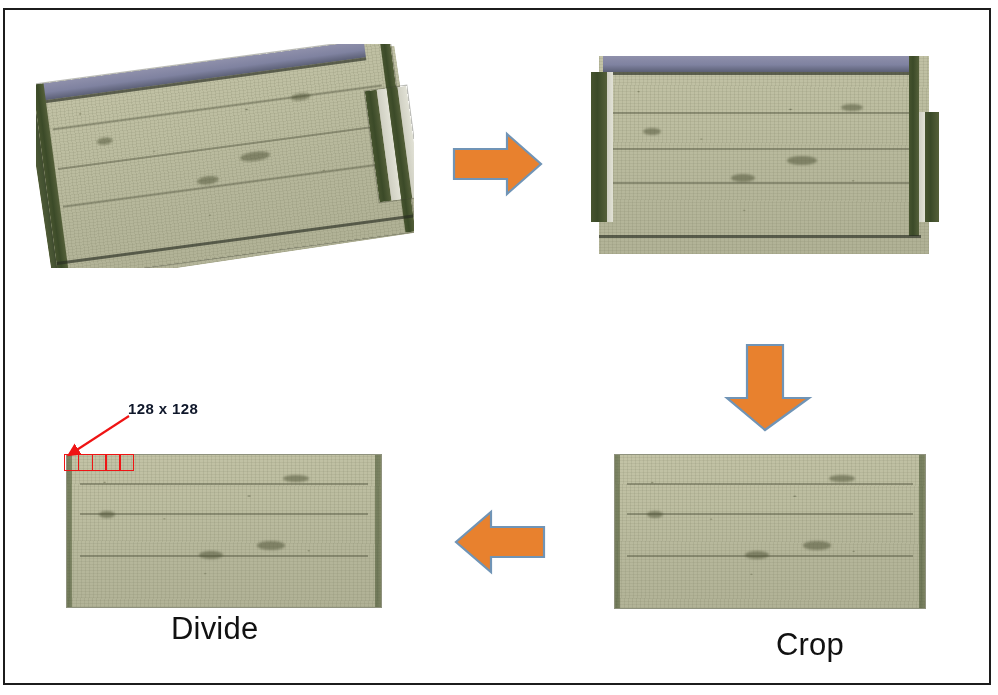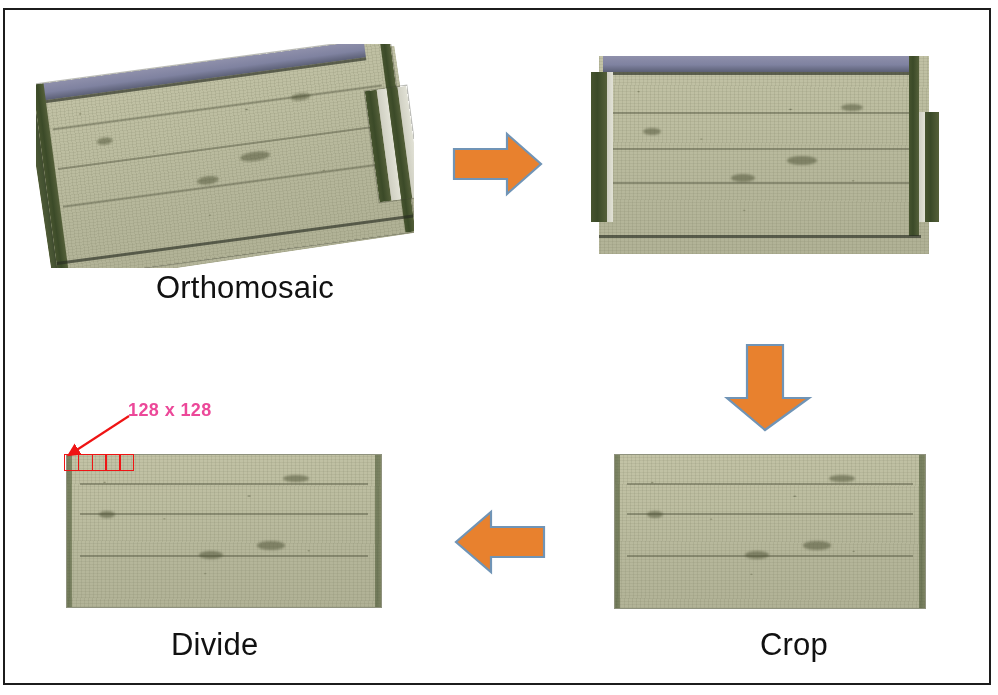--- a/index.html
+++ b/index.html
@@ -143,23 +143,23 @@
   #patch-grid .cell {
     flex: 1 1 0;
     border: 1.4px solid #ef1414;
     margin-right: -1.4px;
     box-sizing: border-box;
   }
   #patch-label {
     position: absolute;
     left: 128px; top: 400px;
     font-family: "Liberation Sans", sans-serif;
-    font-size: 18px;
+    font-size: 15px;
     font-weight: bold;
-    color: #ec4899;
+    color: #0f172a;
     white-space: nowrap;
     letter-spacing: .4px;
   }
   #patch-arrow {
     position: absolute;
     left: 60px; top: 412px;
     width: 76px; height: 52px;
   }
 </style>
 </head>
@@ -189,21 +189,20 @@
       <div class="veg" style="right:0; top:0; width:10px; height:100%;"></div>
       <div class="shadow-edge" style="left:0; bottom:14px; width:100%; height:3px;"></div>
     </div>
     <div class="tile" style="left:336px; top:44px; width:42px; height:112px; transform:rotate(-7.6deg);">
       <div class="veg" style="left:0; top:0; width:12px; height:100%;"></div>
       <div class="veg-light" style="left:12px; top:0; width:10px; height:100%;"></div>
       <div class="veg" style="left:22px; top:0; width:11px; height:100%;"></div>
       <div class="veg-light" style="left:33px; top:0; width:9px; height:100%;"></div>
     </div>
   </div>
-  <div class="step-label" style="left:156px; top:270px;">Orthomosaic</div>
 
   <div class="ortho" id="ortho-rot">
     <div class="soil" style="left:8px; top:0; width:330px; height:100%;"></div>
     <div class="asphalt" style="left:12px; top:0; width:312px; height:16px;"></div>
     <div class="shadow-edge" style="left:12px; top:16px; width:312px; height:3px;"></div>
     <div class="track" style="top:56px; left:5%; width:88%;"></div>
     <div class="track" style="top:92px; left:5%; width:88%;"></div>
     <div class="track" style="top:126px; left:5%; width:88%;"></div>
     <div class="blotch" style="left:52px; top:72px; width:18px; height:7px;"></div>
     <div class="blotch" style="left:196px; top:100px; width:30px; height:9px;"></div>
@@ -222,35 +221,35 @@
     <div class="track" style="top:28px;"></div>
     <div class="track" style="top:58px;"></div>
     <div class="track" style="top:100px;"></div>
     <div class="blotch" style="left:32px; top:56px; width:16px; height:7px;"></div>
     <div class="blotch" style="left:188px; top:86px; width:28px; height:9px;"></div>
     <div class="blotch" style="left:130px; top:96px; width:24px; height:8px;"></div>
     <div class="blotch" style="left:214px; top:20px; width:26px; height:7px;"></div>
     <div class="veg" style="left:0; top:0; width:5px; height:100%; opacity:.55;"></div>
     <div class="veg" style="right:0; top:0; width:6px; height:100%; opacity:.55;"></div>
   </div>
-  <div class="step-label" style="left:760px; top:627px;">Crop</div>
+  <div class="step-label" style="left:776px; top:627px;">Crop</div>
 
   <div class="ortho clean-edge" id="ortho-div">
     <div class="soil"></div>
     <div class="track" style="top:28px;"></div>
     <div class="track" style="top:58px;"></div>
     <div class="track" style="top:100px;"></div>
     <div class="blotch" style="left:32px; top:56px; width:16px; height:7px;"></div>
     <div class="blotch" style="left:190px; top:86px; width:28px; height:9px;"></div>
     <div class="blotch" style="left:132px; top:96px; width:24px; height:8px;"></div>
     <div class="blotch" style="left:216px; top:20px; width:26px; height:7px;"></div>
     <div class="veg" style="left:0; top:0; width:5px; height:100%; opacity:.55;"></div>
     <div class="veg" style="right:0; top:0; width:6px; height:100%; opacity:.55;"></div>
   </div>
-  <div class="step-label" style="left:171px; top:627px;">Divide</div>
+  <div class="step-label" style="left:171px; top:611px;">Divide</div>
 
   <div id="patch-grid">
     <div class="cell"></div>
     <div class="cell"></div>
     <div class="cell"></div>
     <div class="cell"></div>
     <div class="cell"></div>
   </div>
 
   <div id="patch-arrow">

